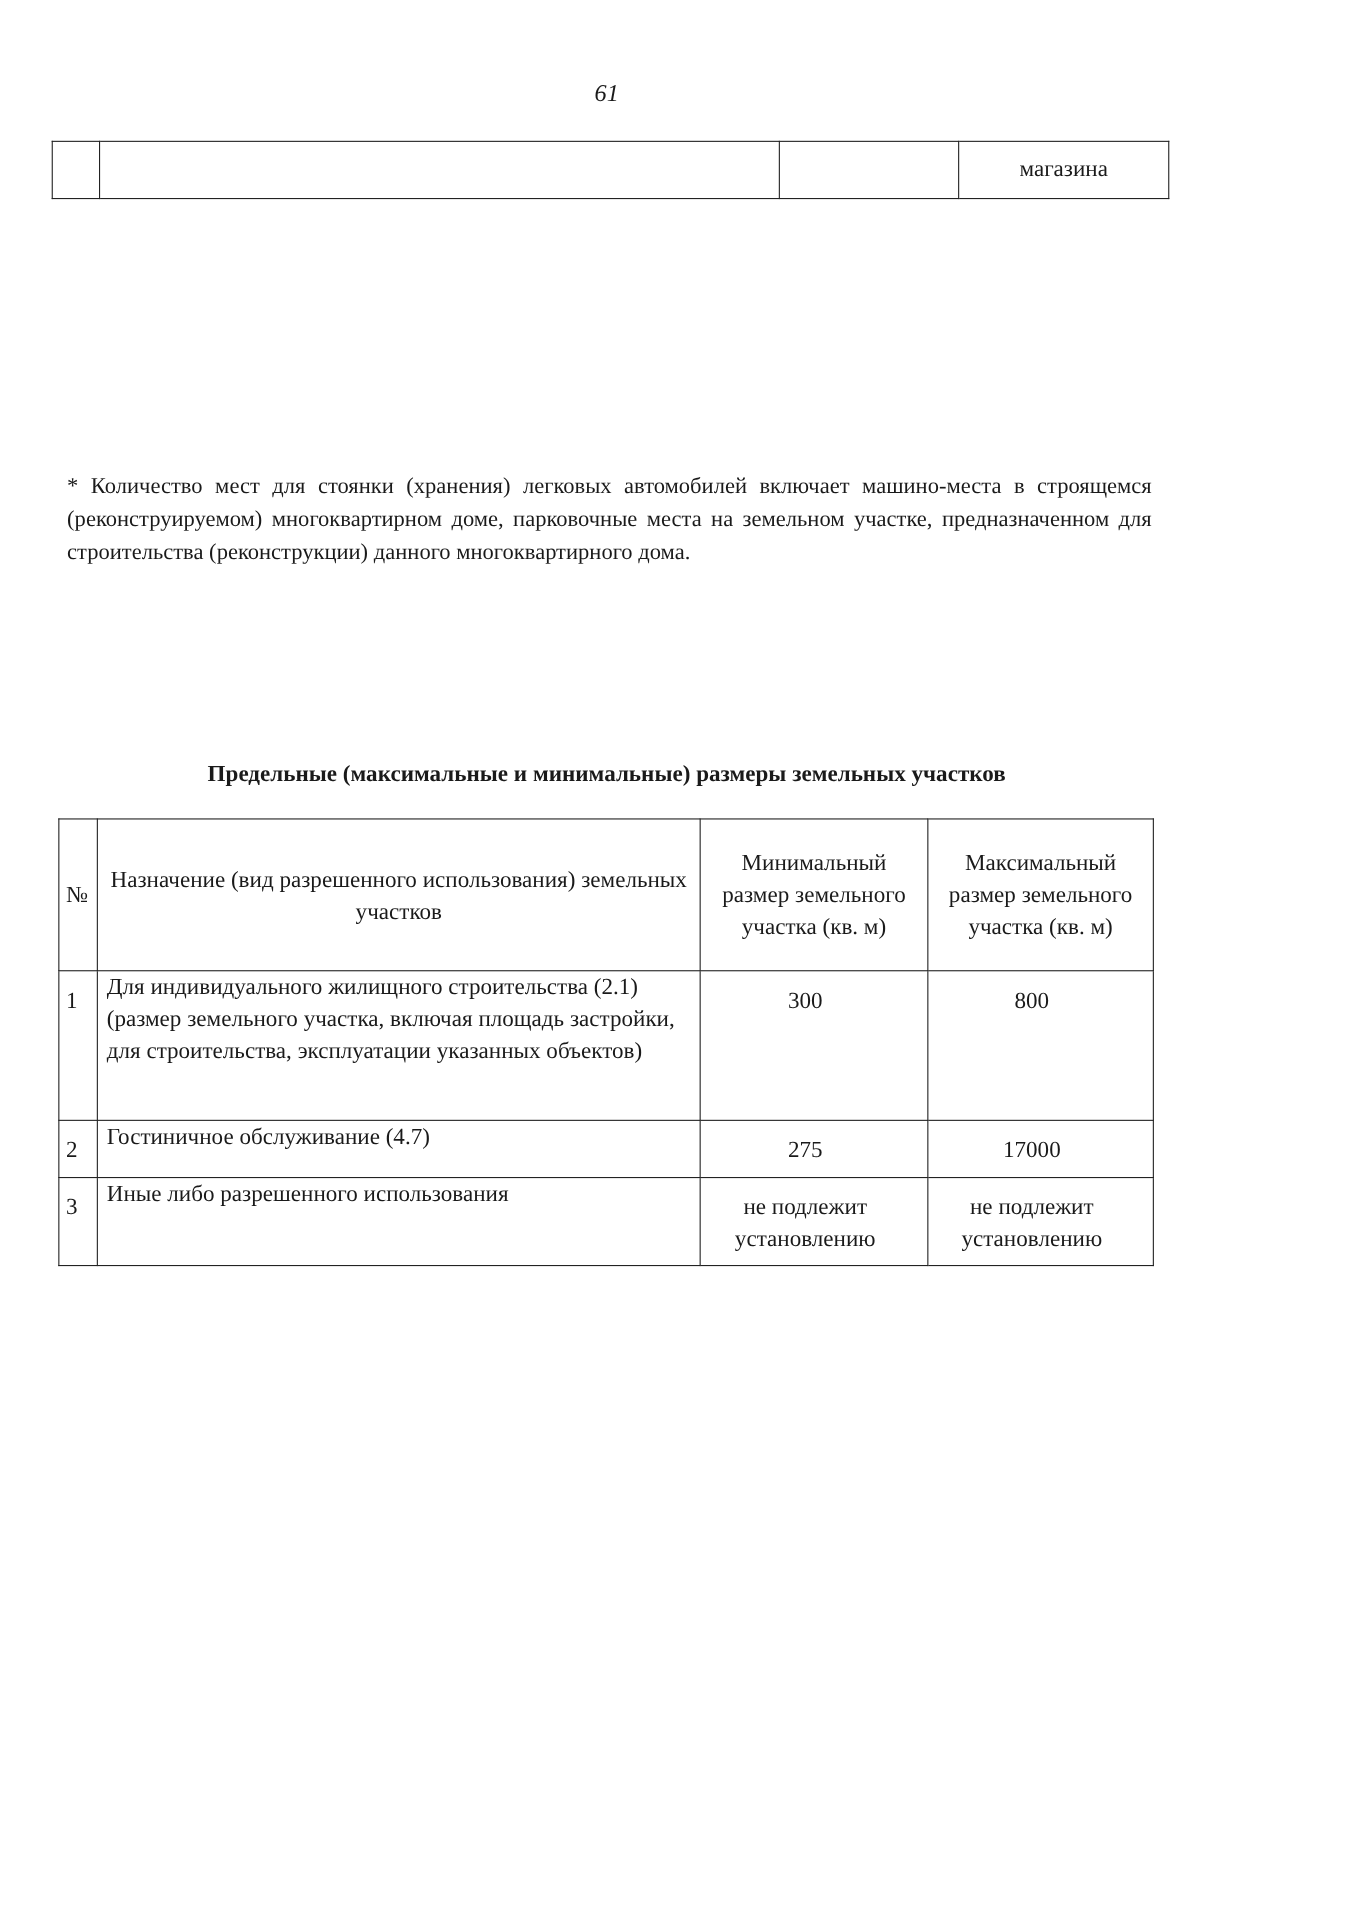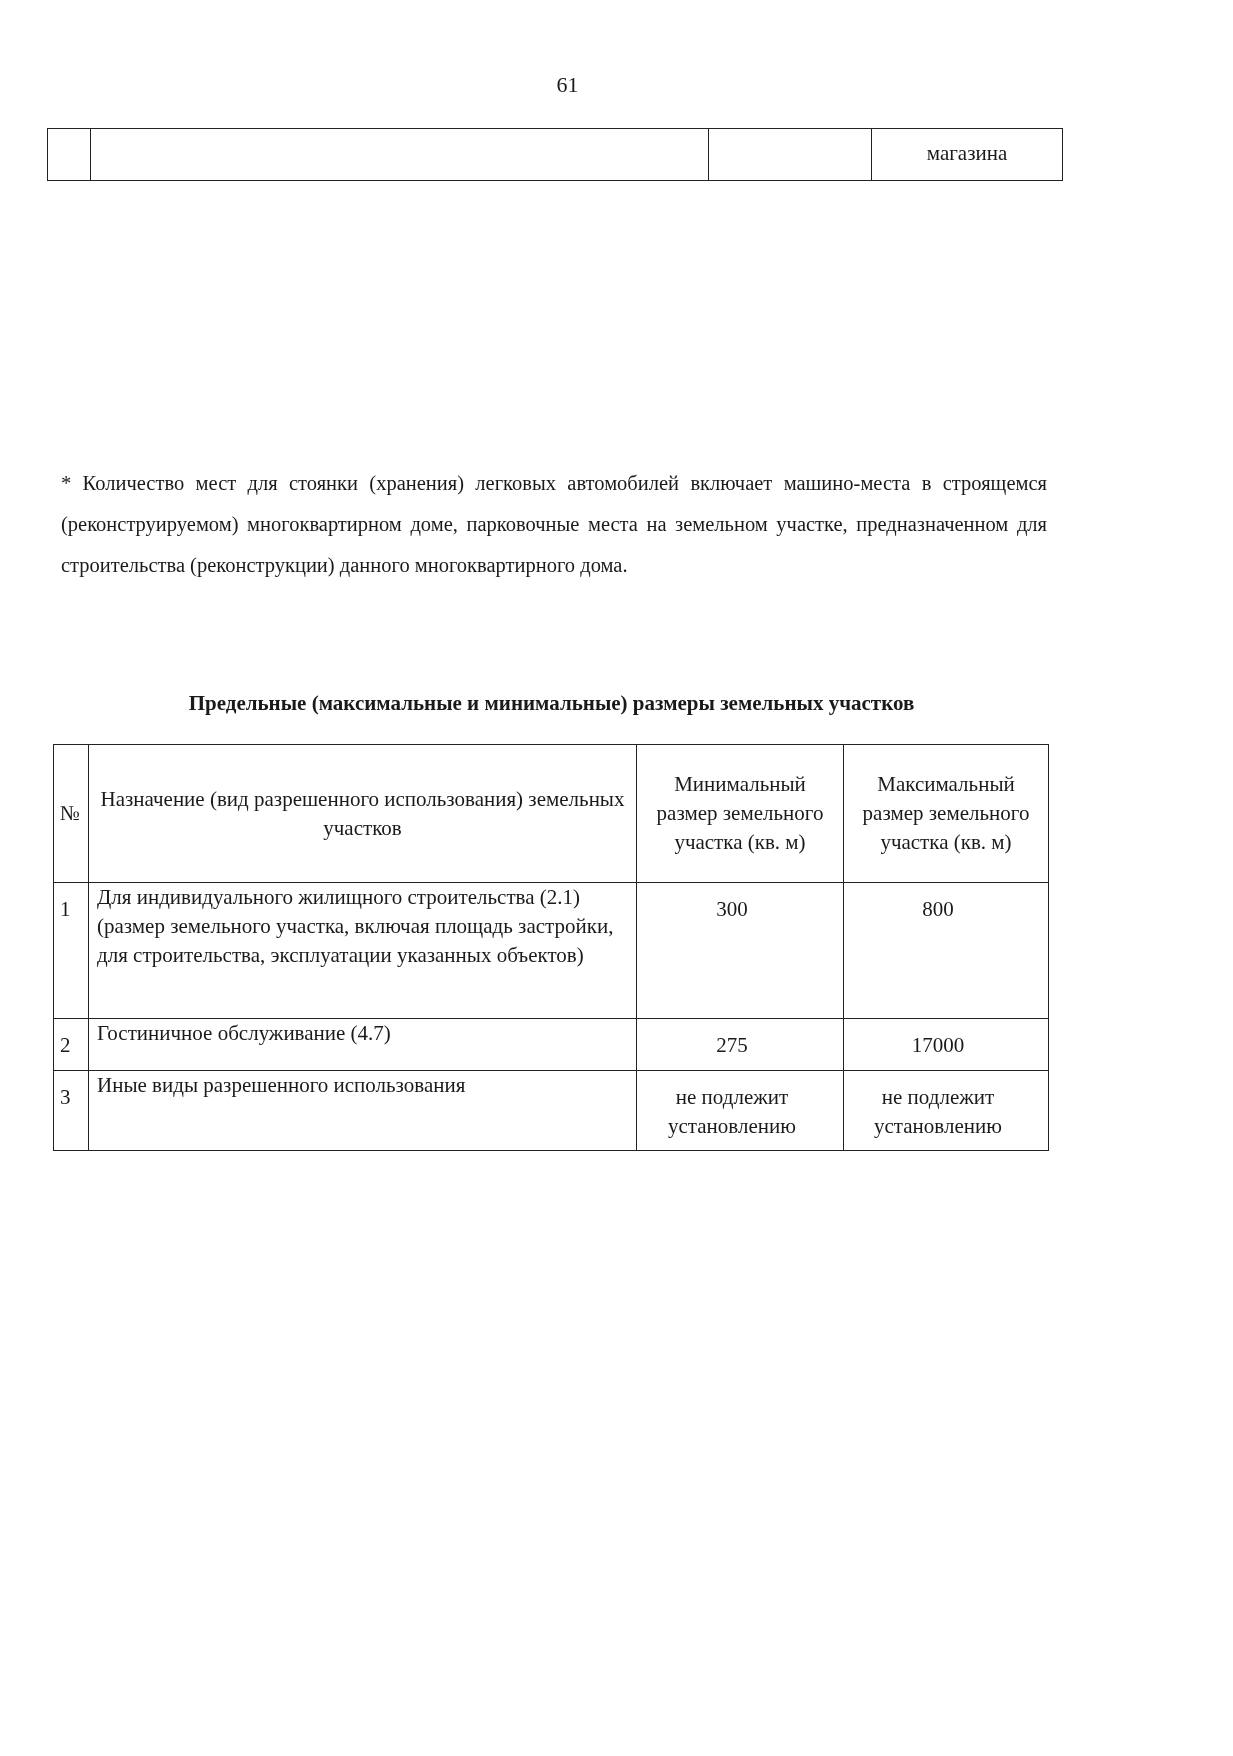--- a/index.html
+++ b/index.html
@@ -1,30 +1,30 @@
 <!DOCTYPE html>
 <html><head>
 <meta charset="utf-8">
 <style>
   html, body { margin: 0; padding: 0; background: #ffffff; }
   body {
     width: 1233px; height: 1756px; position: relative; overflow: hidden;
     font-family: "Liberation Serif", "DejaVu Serif", serif; color: #1a1a1a;
   }
-  .pagenum { position: absolute; left: 16px; width: 1103px; top: 72px; text-align: center; font-size: 22px; }
+  .pagenum { position: absolute; left: 0; width: 1103px; top: 72px; text-align: center; font-size: 22px; font-style: italic; }
   table { border-collapse: collapse; position: absolute; table-layout: fixed; }
   td, th { border: 1.5px solid #222; vertical-align: top; font-weight: normal; padding: 0; }
   .t1 { left: 47px; top: 128px; width: 1015px; }
   .t1 td { font-size: 21px; line-height: 29px; }
   .t1 .c-num { text-align: center; padding-top: 6px; }
   .t1 .c-name { padding: 10px 8px 4px 8px; }
   .t1 .c-val { text-align: center; padding: 10px 4px 4px 4px; }
   .notes {
     position: absolute; left: 61px; top: 427px; width: 986px;
-    font-size: 20.5px; line-height: 41px; text-align: justify; margin-top: 36px;
+    font-size: 20.5px; line-height: 30px; text-align: justify;
   }
   .notes p { margin: 0; }
   .title2 {
     position: absolute; left: 0; width: 1103px; top: 688px; text-align: center;
     font-weight: bold; font-size: 21px; line-height: 30px;
   }
   .t2 { left: 53px; top: 744px; width: 995px; }
   .t2 td, .t2 th { font-size: 21px; line-height: 29px; }
   .t2 th { vertical-align: middle; text-align: center; padding: 8px 6px; }
   .t2 .c-num { text-align: left; padding: 12px 4px 4px 6px; }
@@ -81,18 +81,18 @@
     <td class="c-val">800</td>
   </tr>
   <tr style="height:52px">
     <td class="c-num">2</td>
     <td class="c-name">Гостиничное обслуживание (4.7)</td>
     <td class="c-val">275</td>
     <td class="c-val">17000</td>
   </tr>
   <tr style="height:80px">
     <td class="c-num">3</td>
-    <td class="c-name">Иные виды разрешенного использования</td>
+    <td class="c-name">Иные либо разрешенного использования</td>
     <td class="c-val">не подлежит установлению</td>
     <td class="c-val">не подлежит установлению</td>
   </tr>
 </tbody>
   </table>
 
 </body></html>

